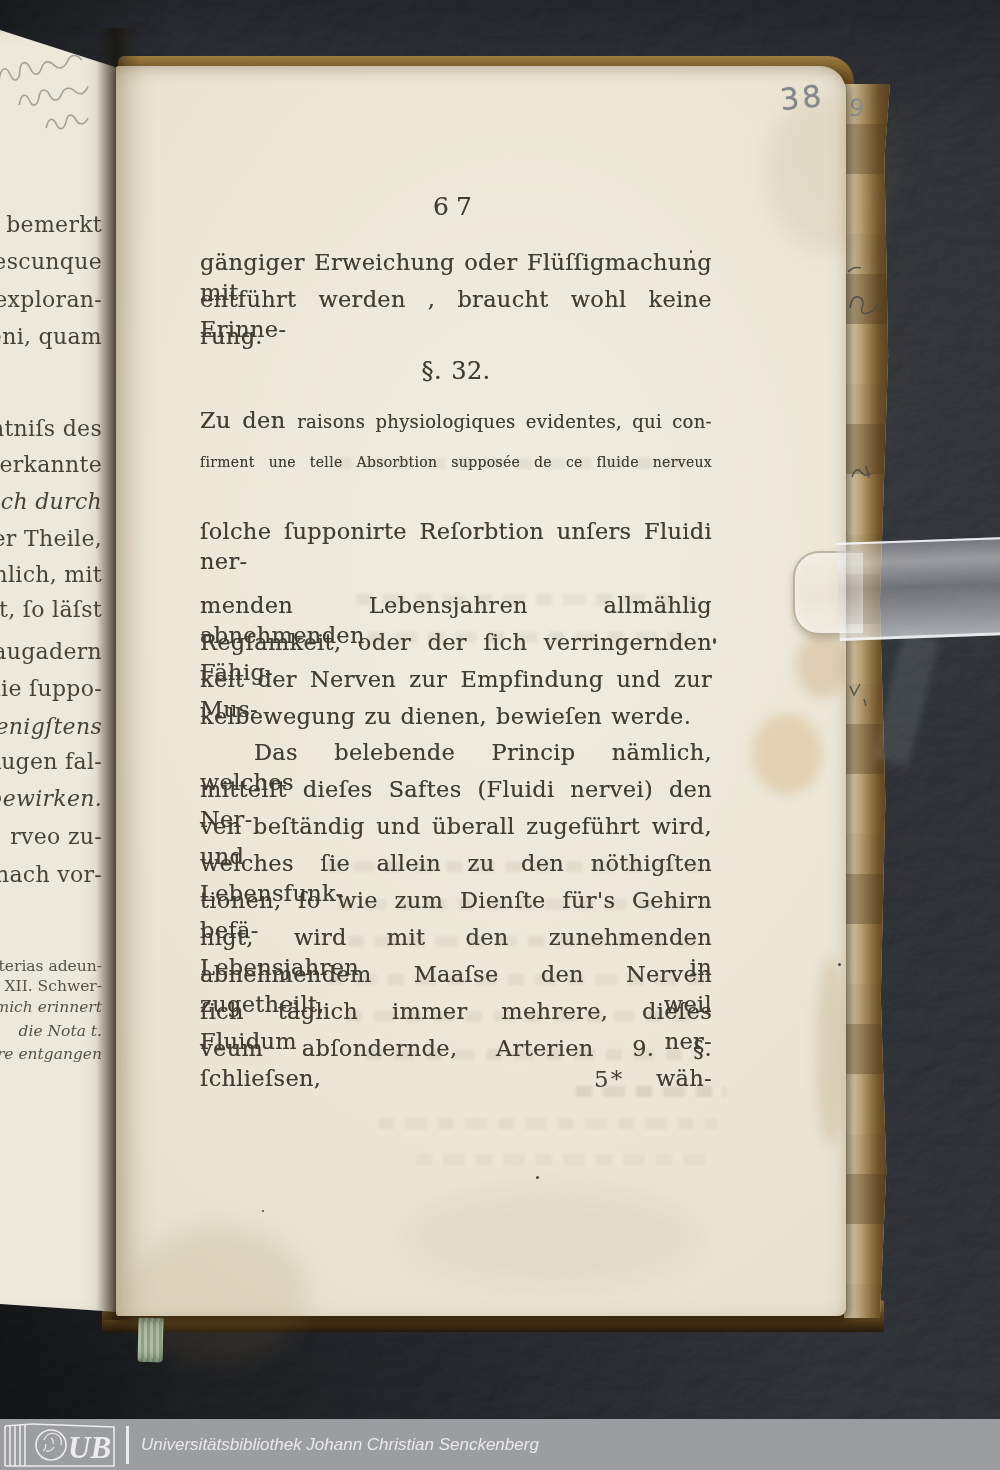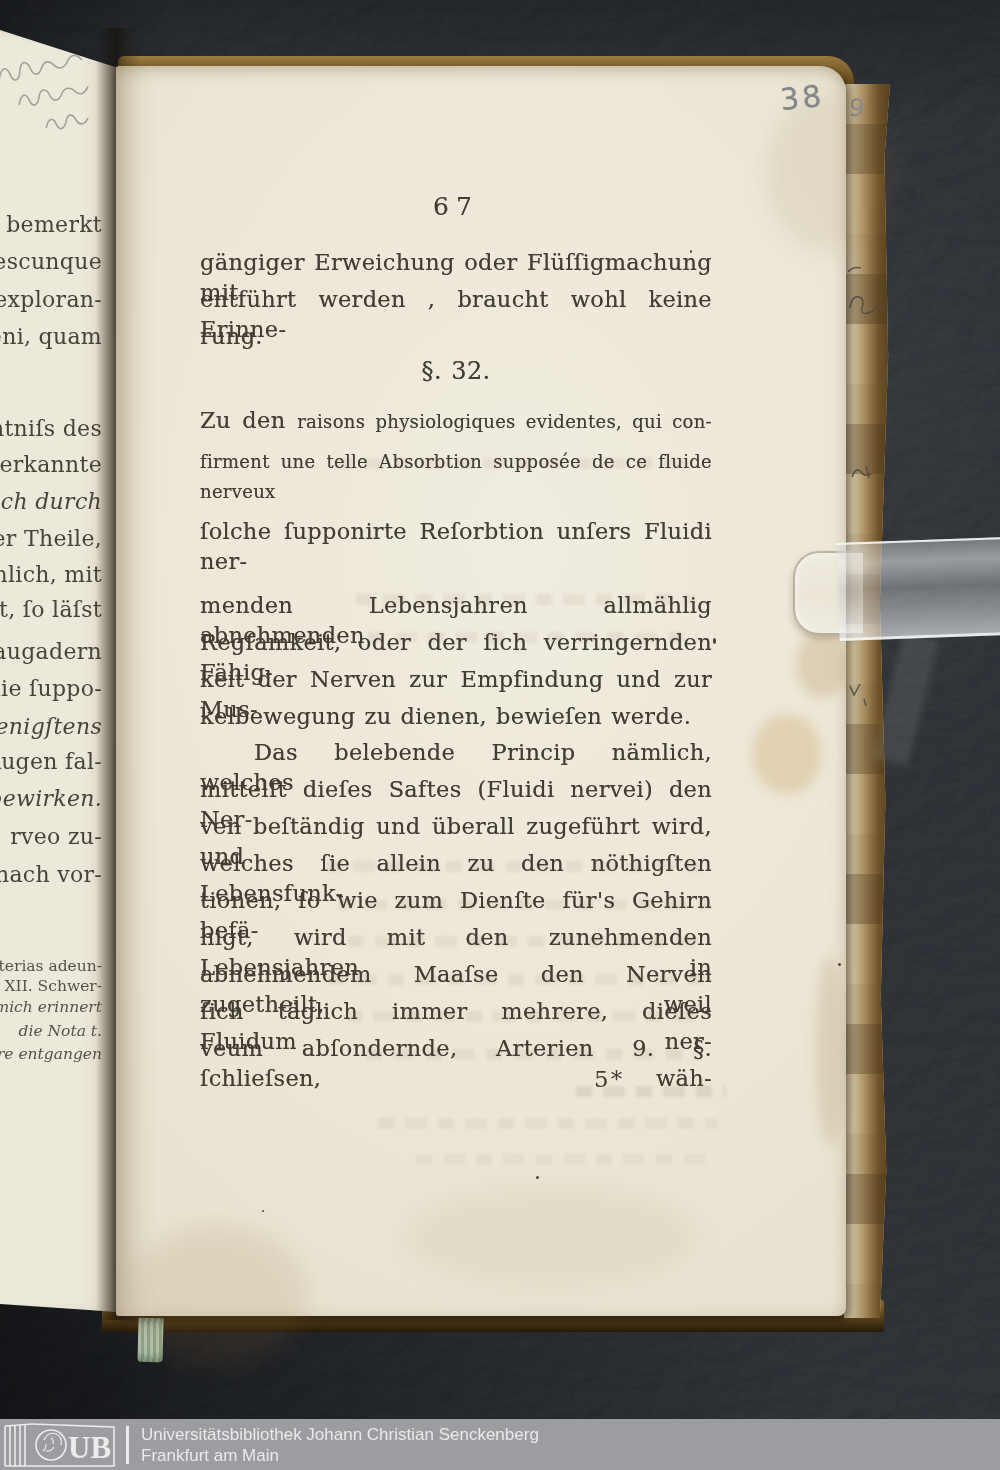--- a/index.html
+++ b/index.html
@@ -49,21 +49,21 @@
     border-radius:3px 26px 8px 3px;
     box-shadow:inset 26px 0 30px -18px rgba(110,85,45,0.45),
                inset -10px 0 18px -12px rgba(120,95,50,0.35),
                inset 0 14px 18px -12px rgba(110,85,45,0.30),
                2px 4px 10px rgba(0,0,0,0.5);}
   .tline{position:absolute;left:84px;width:512px;font-size:22.5px;line-height:30px;color:#423d34;
     letter-spacing:.3px;word-spacing:1.6px;text-shadow:0 0 .5px rgba(66,60,48,.6);}
   .j{text-align:justify;text-align-last:justify;}
   .ctr{text-align-last:center;}
   .ind{text-indent:54px;}
-  .sm{font-size:18px;}
+  .sm{font-size:14px;}
   .lead-big{font-size:22.5px;}
   .lead-small{font-size:18px;margin-top:44px;}
   #page-number{letter-spacing:7px;font-size:25px;}
   #signature-mark{position:absolute;left:478px;top:1000px;font-size:23px;color:#423d34;letter-spacing:2px;}
   #folio-pencil{position:absolute;left:664px;top:14px;font-size:30px;color:#84878a;
     font-family:"DejaVu Sans",sans-serif;transform:rotate(-6deg);letter-spacing:3px;
     text-shadow:0 0 1px rgba(130,133,136,.6);}
 
   .ghost{position:absolute;height:11px;opacity:.11;filter:blur(1.4px);
     background:repeating-linear-gradient(90deg, rgba(110,100,75,.85) 0 16px, transparent 16px 27px, rgba(110,100,75,.7) 27px 49px, transparent 49px 60px);}
@@ -88,21 +88,21 @@
   #strip-glare{left:888px;top:634px;width:36px;height:130px;z-index:7;transform:rotate(14deg);
     background:rgba(228,231,234,0.10);filter:blur(3px);}
 
   
   #ribbon{left:138px;top:1318px;width:25px;height:44px;z-index:3;transform:rotate(1.5deg);
     background:repeating-linear-gradient(90deg,#b3c2ac 0 3px,#8fa389 3px 6px);
     border-radius:0 0 4px 4px;box-shadow:inset 0 -10px 8px -6px rgba(70,90,65,.6);}
 
   
   #footer{left:0;top:1419px;width:1000px;height:51px;z-index:10;background:#9c9da0;
-    display:flex;align-items:center;font-family:"Liberation Sans","DejaVu Sans",sans-serif;}
+    display:flex;align-items:center;font-family:"Liberation Sans","DejaVu Sans",sans-serif;font-style:italic;}
   #footer-logo{margin-left:2px;flex:0 0 auto;}
   #footer-divider{width:3px;height:38px;background:#ececec;margin:0 12px 0 6px;}
   #footer-textblock{color:#e9e9e9;font-size:17px;line-height:21px;}
 </style>
 </head>
 <body>
 
 <div id="scene">
 
   <svg id="leather-svg" width="1000" height="1470">
@@ -239,17 +239,16 @@
         <path d="M3 6 L30 4"></path>
         <path d="M3 46 L112 46 L112 7 L30 4"></path>
         <circle cx="49" cy="25" r="15"></circle>
         <path d="M42 20 q4 -9 12 -6 q7 3 5 11 M44 24 q0 5 -3 7 M52 27 q-3 5 -8 4 M49 18 q3 2 2 6" stroke-width="1.2"></path>
       </g>
       <text x="66" y="38" font-family="Liberation Serif, DejaVu Serif, serif" font-weight="bold" font-size="31" fill="#ececec">UB</text>
     </svg>
     <div id="footer-divider"></div>
     <div id="footer-textblock">
       <div>Universitätsbibliothek Johann Christian Senckenberg</div>
-      <div>Frankfurt am Main</div>
     </div>
   </div>
 
 </div>
 
 </body></html>

